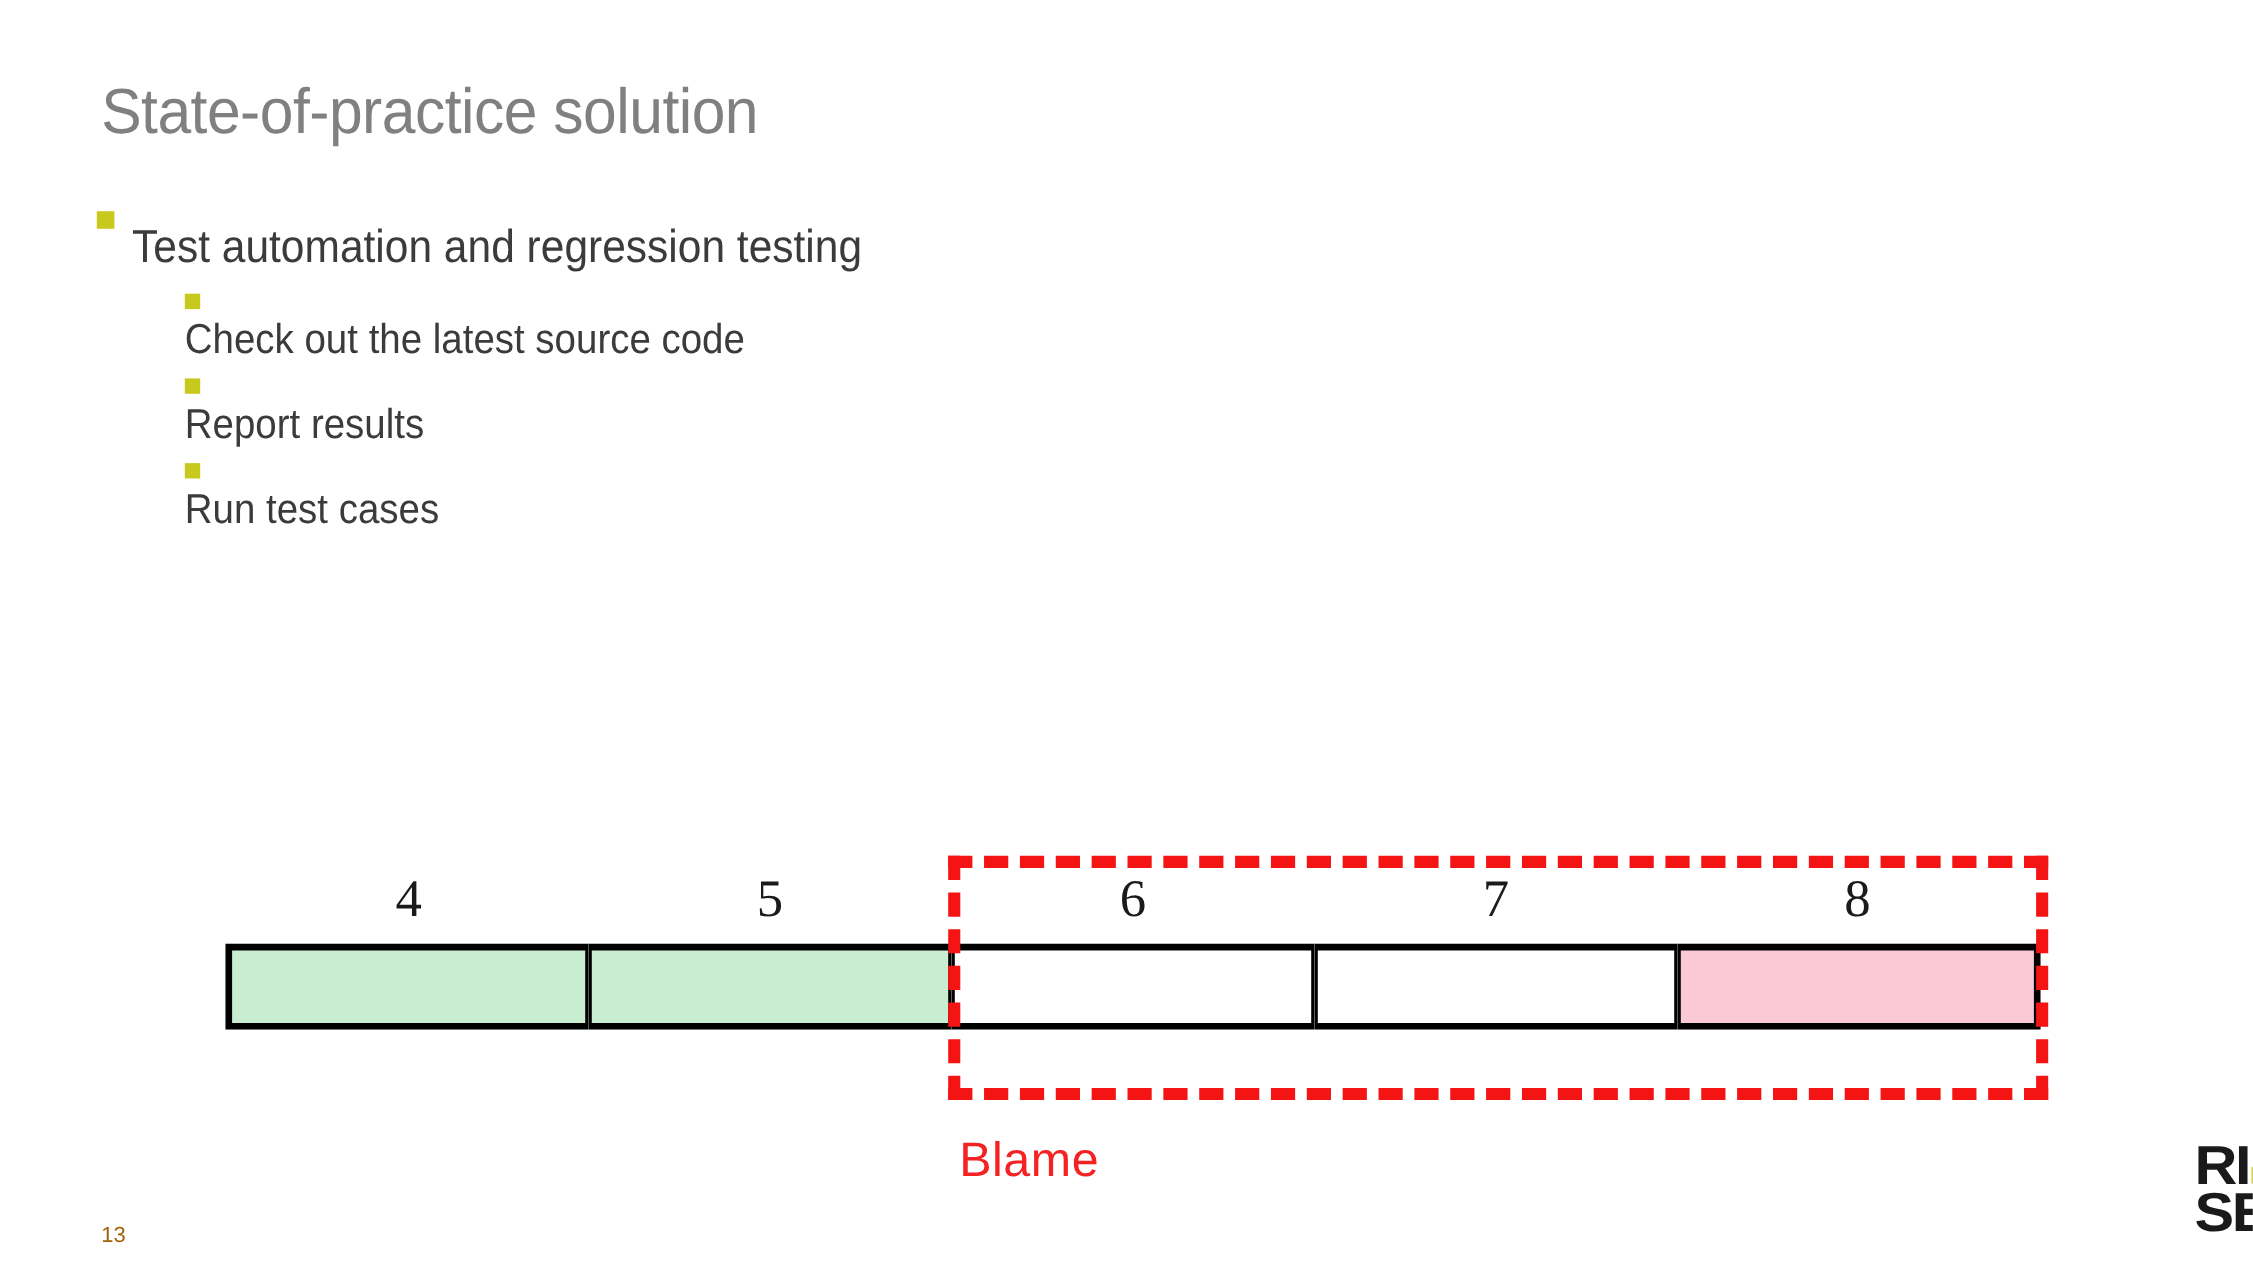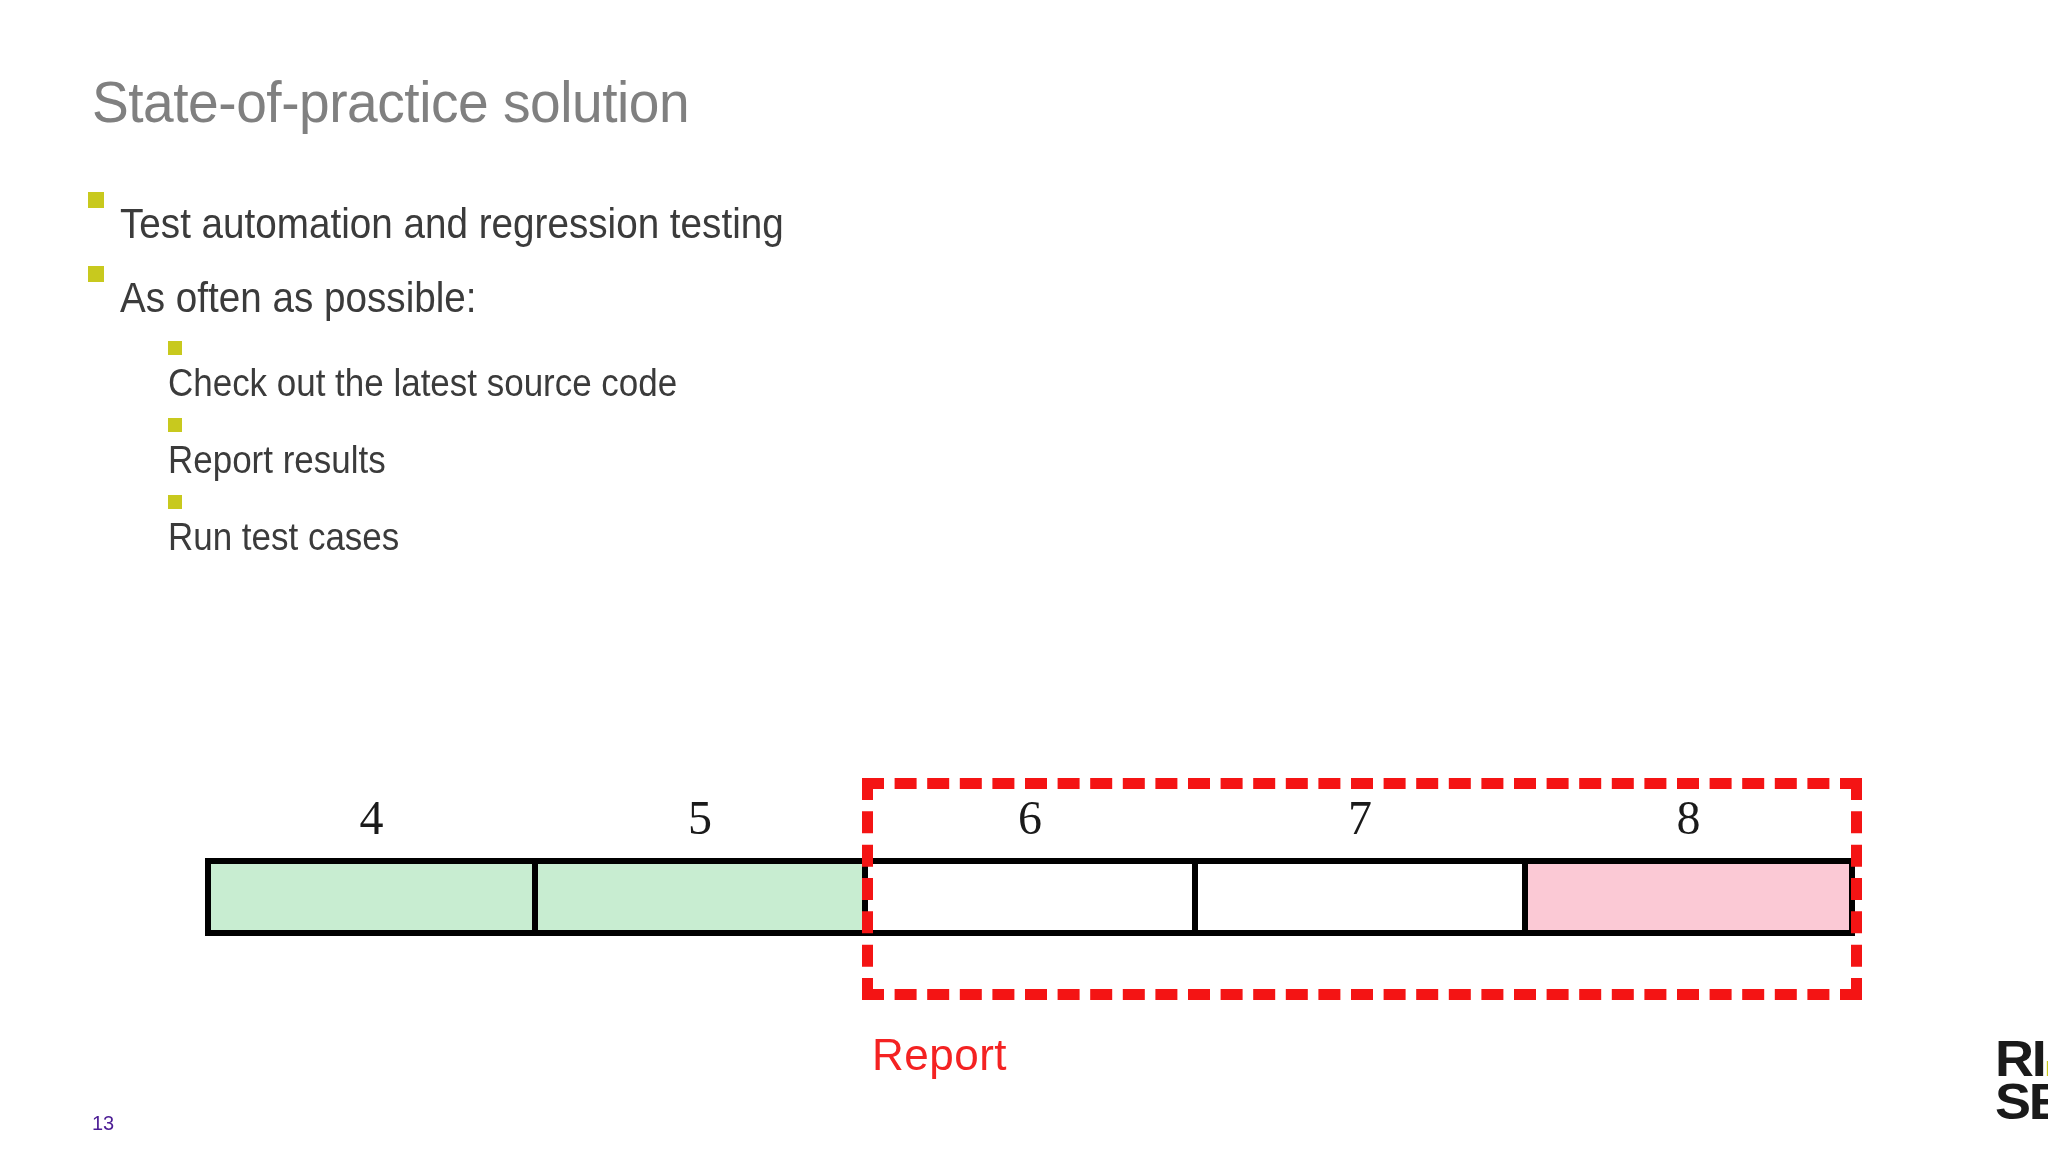--- a/index.html
+++ b/index.html
@@ -143,21 +143,21 @@
     letter-spacing: 0.5px;
   }
 
   
   .page-number {
     position: absolute;
     left: 92px;
     top: 1112px;
     font-family: "Liberation Sans", sans-serif;
     font-size: 20px;
-    color: #4c1d95;
+    color: #a16207;
   }
 
   .rise-logo {
     position: absolute;
     left: 1995px;
     top: 1038px;
     width: 86px;
     height: 92px;
     font-family: "Liberation Sans", sans-serif;
     font-weight: bold;
@@ -187,24 +187,20 @@
 
 <div class="slide-title">State-of-practice solution</div>
 
 <div class="body-list">
 
   <div class="bullet-row level-1">
     <span class="bullet-marker"></span>
     <span class="bullet-text">Test automation and regression testing</span>
   </div>
 
-  <div class="bullet-row level-1">
-    <span class="bullet-marker"></span>
-    <span class="bullet-text">As often as possible:</span>
-  </div>
 
   <div class="bullet-row level-2">
     <span class="bullet-marker"></span>
     <span class="bullet-text">Check out the latest source code</span>
   </div>
 
   <div class="bullet-row level-2">
     <span class="bullet-marker"></span>
     <span class="bullet-text">Report results</span>
   </div>
@@ -238,21 +234,21 @@
     </div>
 
     <div class="cell pink">
       <span class="cell-label">8</span>
     </div>
 
   </div>
 
   <div class="blame-box"></div>
 
-  <div class="blame-label">Report</div>
+  <div class="blame-label">Blame</div>
 
 </div>
 
 <div class="page-number">13</div>
 
 <div class="rise-logo">
   <span class="rise-line top"><span>RI</span><span class="rise-dot"></span></span>
   <span class="rise-line">SE</span>
 </div>
 

